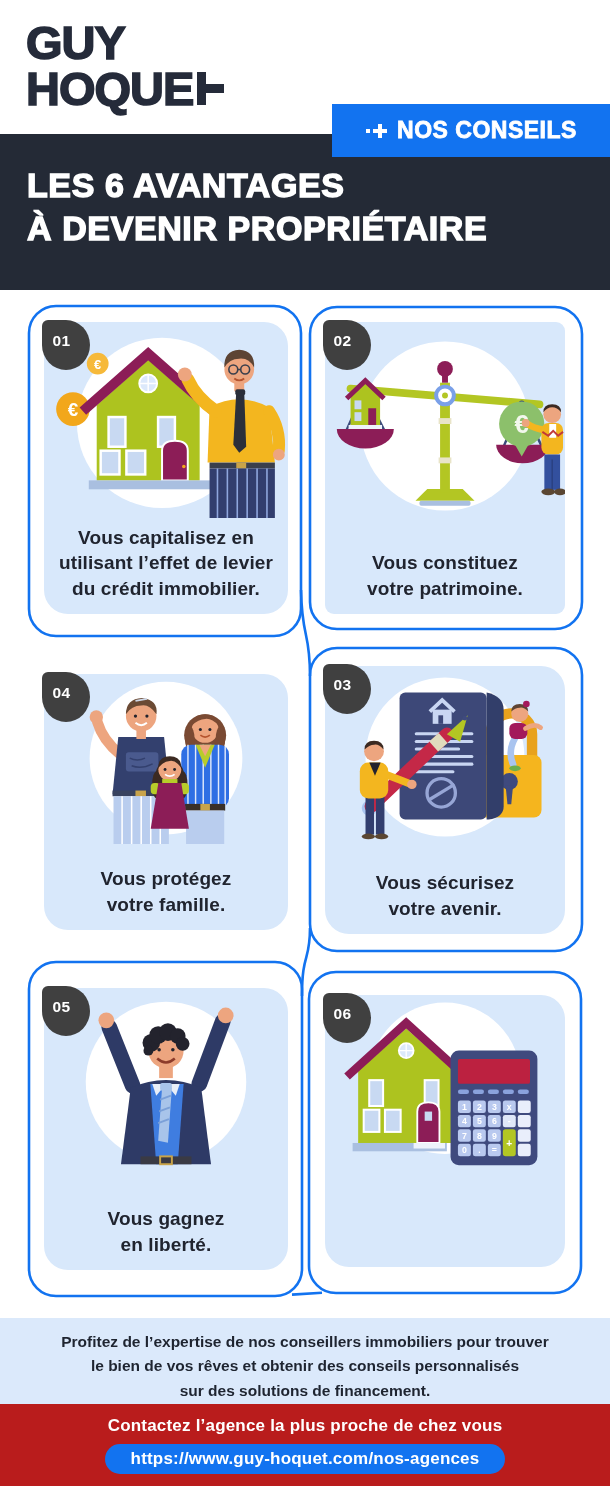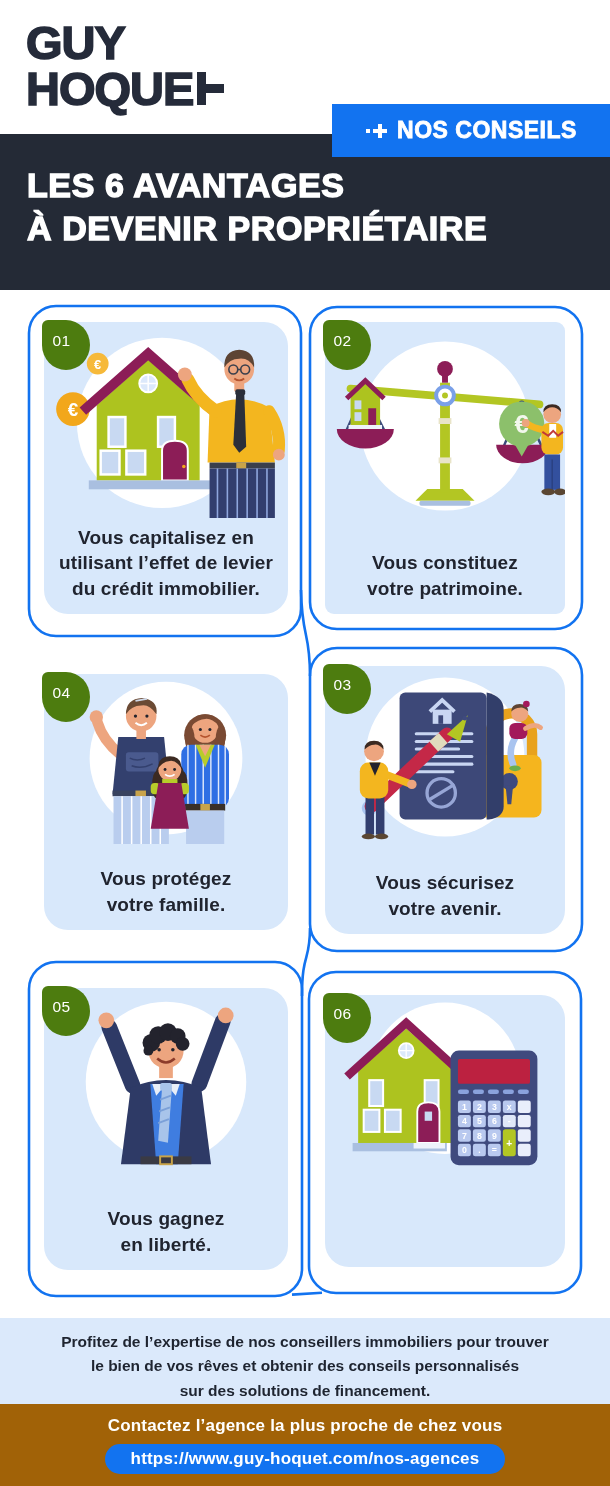--- a/index.html
+++ b/index.html
@@ -30,40 +30,40 @@
 
   
   .snake{position:absolute;left:0;top:0;z-index:0;}
 
   
   .card{position:absolute;background:#d8e8fb;border-radius:24px;display:flex;flex-direction:column;
         align-items:center;z-index:1;}
   .card .illus{width:100%;display:flex;justify-content:center;}
   .caption{font-size:19px;font-weight:700;color:#20242f;text-align:center;line-height:1.33;
            white-space:pre-line;margin-top:auto;padding-bottom:13px;letter-spacing:.1px;}
-  .num{position:absolute;left:-2px;top:-2px;width:48px;height:50px;background:#4d7c0f;color:#fff;
-       font-size:15.5px;font-weight:400;display:flex;align-items:center;justify-content:center;
+  .num{position:absolute;left:-2px;top:-2px;width:48px;height:50px;background:#404040;color:#fff;
+       font-size:15.5px;font-weight:700;display:flex;align-items:center;justify-content:center;
        border-radius:6px 50% 50% 50%;padding:0 9px 9px 0;box-sizing:border-box;letter-spacing:.5px;z-index:2;}
   .c01{left:44px;top:322px;width:244px;height:292px;}
   .c02{left:325px;top:322px;width:240px;height:292px;border-radius:9px;}
   .c04{left:44px;top:674px;width:244px;height:256px;}
   .c03{left:325px;top:666px;width:240px;height:268px;gap:17px;}
   .c05{left:44px;top:988px;width:244px;height:282px;}
   .c06{left:325px;top:995px;width:240px;height:272px;}
   .c01 svg.il{height:194px;} .c02 svg.il{height:200px;} .c04 svg.il{height:168px;}
   .c03 svg.il{height:176px;} .c05 svg.il{height:184px;} .c06 svg.il{height:170px;}
   svg.il{width:100%;display:block;margin-top:2px;}
   svg text{font-family:"Liberation Sans", sans-serif;}
 
   
   .band-light{position:absolute;left:0;top:1318px;width:610px;height:86px;background:#dbe9fb;
               display:flex;align-items:flex-end;justify-content:center;}
   .band-light .msg{text-align:center;font-size:15.5px;font-weight:700;color:#1e2430;line-height:1.6;
                    white-space:pre-line;}
-  .band-dark{position:absolute;left:0;top:1404px;width:610px;height:82px;background:#a16207;
+  .band-dark{position:absolute;left:0;top:1404px;width:610px;height:82px;background:#b91c1c;
              display:flex;flex-direction:column;align-items:center;justify-content:center;gap:8px;}
   .contact{color:#fff;font-size:17px;font-weight:700;letter-spacing:.2px;}
   .url-pill{background:#1273f0;color:#fff;font-size:17px;font-weight:700;border-radius:999px;
             padding:5px 26px;letter-spacing:.2px;}
 </style>
 </head>
 <body>
 
 <div class="page">
 

